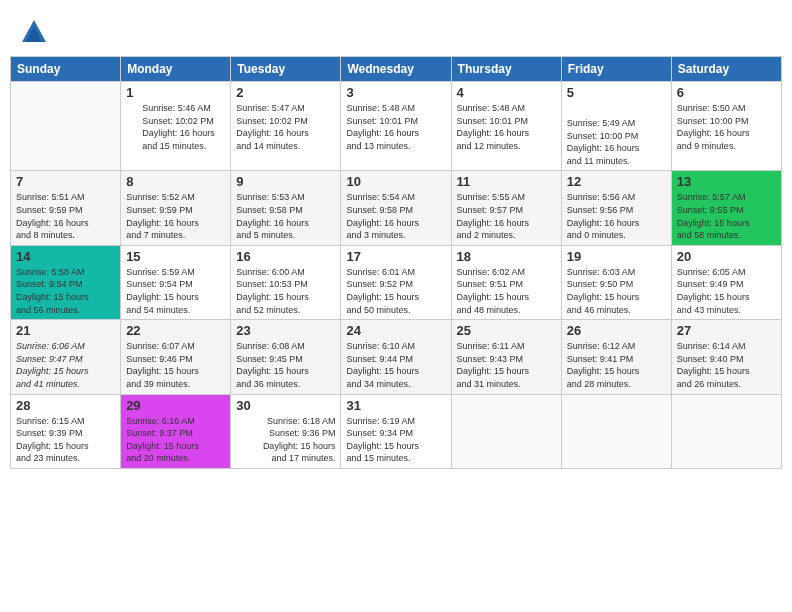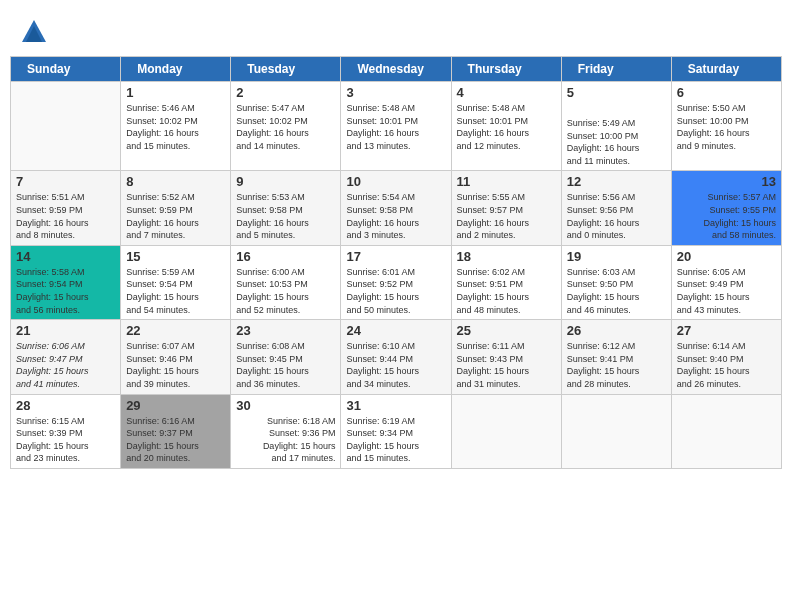--- a/index.html
+++ b/index.html
@@ -55,21 +55,21 @@
     .calendar {
       width: 100%;
       border-collapse: collapse;
       margin-top: 6px;
     }
     .calendar th {
       background-color: #2a6db5;
       color: #fff;
       font-size: 12px;
       font-weight: bold;
-      padding: 5px 16px;
+      padding: 5px 6px;
       text-align: left;
       border: 1px solid #ccc;
     }
     .calendar td {
       vertical-align: top;
       border: 1px solid #ccc;
       padding: 3px 5px;
       font-size: 9.5px;
       color: #333;
       width: 14.28%;
@@ -130,21 +130,21 @@
         <th>Thursday</th>
         <th>Friday</th>
         <th>Saturday</th>
       </tr>
   </thead>
   <tbody id="calendar-body">
   <tr>
         <td class="empty-cell" style="background-color: rgb(249, 249, 249);"></td>
         <td style="background-color: rgb(255, 255, 255);">
           <span class="day-number">1</span>
-          <div class="day-info" style="white-space: pre-line;">Sunrise: 5:46 AM
+          <div class="day-info" style="white-space: pre-line; margin-left: 16px;">Sunrise: 5:46 AM
 Sunset: 10:02 PM
 Daylight: 16 hours
 and 15 minutes.</div>
         </td>
         <td style="background-color: rgb(255, 255, 255);">
           <span class="day-number">2</span>
           <div class="day-info" style="white-space: pre-line;">Sunrise: 5:47 AM
 Sunset: 10:02 PM
 Daylight: 16 hours
 and 14 minutes.</div>
@@ -214,21 +214,21 @@
 Daylight: 16 hours
 and 2 minutes.</div>
         </td>
         <td style="background-color: rgb(245, 245, 245);">
           <span class="day-number">12</span>
           <div class="day-info" style="white-space: pre-line;">Sunrise: 5:56 AM
 Sunset: 9:56 PM
 Daylight: 16 hours
 and 0 minutes.</div>
         </td>
-        <td style="background-color: #3b82f6; text-align: right;">
+        <td style="background-color: #22c55e;">
           <span class="day-number">13</span>
           <div class="day-info" style="white-space: pre-line;">Sunrise: 5:57 AM
 Sunset: 9:55 PM
 Daylight: 15 hours
 and 58 minutes.</div>
         </td>
       </tr>
       <tr>
         <td style="background-color: #14b8a6;">
           <span class="day-number">14</span>
@@ -332,21 +332,21 @@
         </td>
       </tr>
       <tr>
         <td style="background-color: rgb(255, 255, 255);">
           <span class="day-number">28</span>
           <div class="day-info" style="white-space: pre-line;">Sunrise: 6:15 AM
 Sunset: 9:39 PM
 Daylight: 15 hours
 and 23 minutes.</div>
         </td>
-        <td style="background-color: #a3a3a3;">
+        <td style="background-color: #d946ef;">
           <span class="day-number">29</span>
           <div class="day-info" style="white-space: pre-line;">Sunrise: 6:16 AM
 Sunset: 9:37 PM
 Daylight: 15 hours
 and 20 minutes.</div>
         </td>
         <td style="background-color: rgb(255, 255, 255);">
           <span class="day-number">30</span>
           <div class="day-info" style="white-space: pre-line; text-align: right;">Sunrise: 6:18 AM
 Sunset: 9:36 PM

